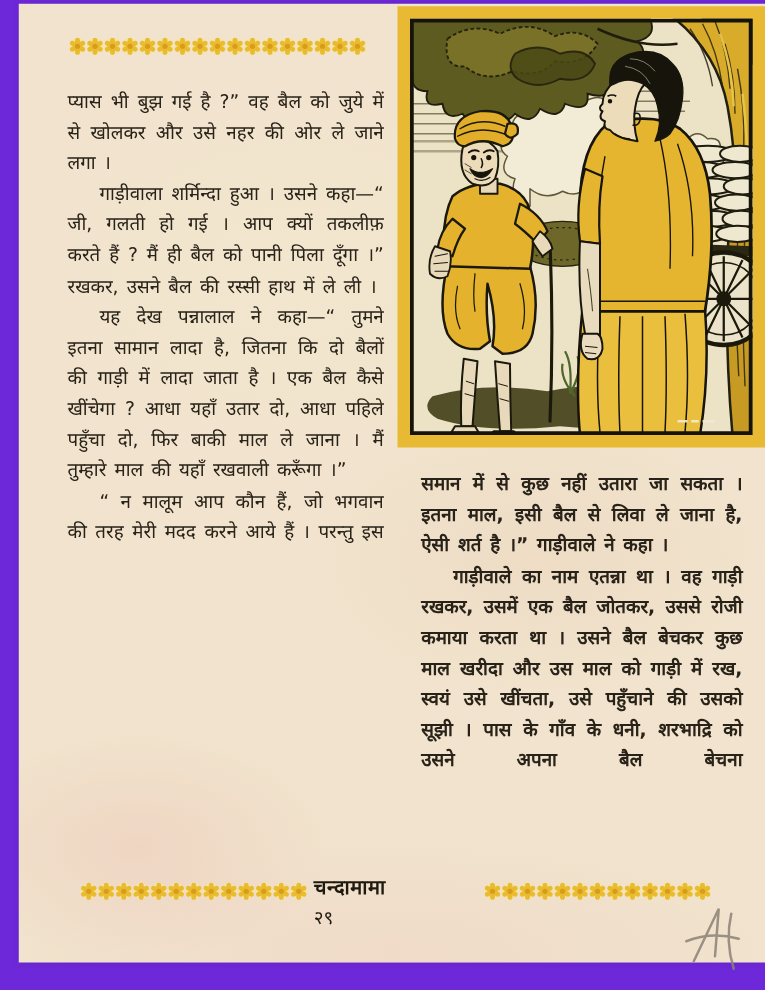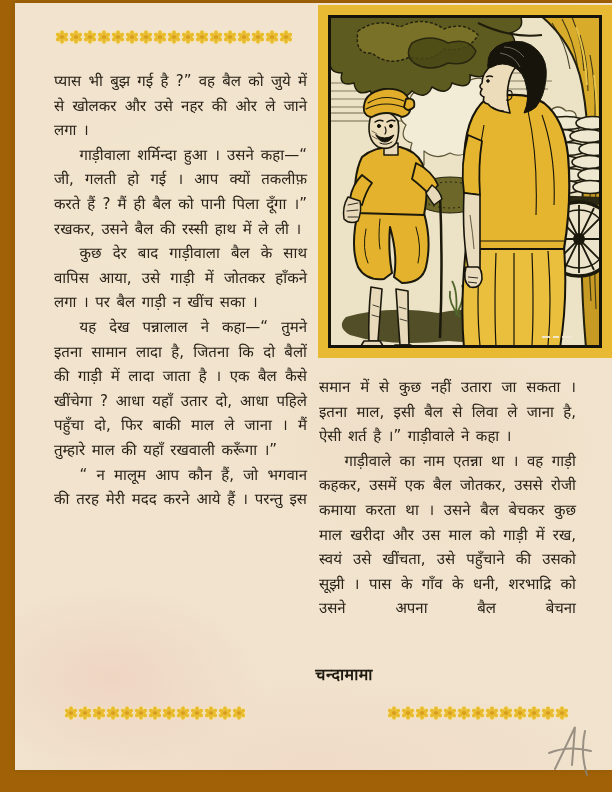--- a/index.html
+++ b/index.html
@@ -1,17 +1,17 @@
 <!DOCTYPE html>
 <html><head>
 <meta charset="utf-8">
 <style>
   html,body{margin:0;padding:0;background:#fbfaf6;width:612px;height:792px;overflow:hidden;}
   *{box-sizing:border-box;}
-  .scan{position:relative;width:612px;height:792px;background:#a16207;font-family:"DejaVu Sans",sans-serif;}
+  .scan{position:relative;width:612px;height:792px;background:#6d28d9;font-family:"DejaVu Sans",sans-serif;}
   .page{
     position:absolute;left:15px;top:3px;width:597px;height:767px;
     background-color:#f1e3cd;
     background-image:
       radial-gradient(ellipse 220px 130px at 16% 88%, rgba(231,178,168,.28), transparent 70%),
       radial-gradient(ellipse 260px 160px at 70% 58%, rgba(226,189,158,.18), transparent 70%),
       radial-gradient(ellipse 320px 220px at 38% 28%, rgba(244,233,208,.55), transparent 72%),
       radial-gradient(ellipse 220px 160px at 88% 12%, rgba(214,203,172,.25), transparent 70%),
       radial-gradient(ellipse 420px 120px at 50% 99%, rgba(235,195,185,.25), transparent 75%);
     box-shadow:0 0 6px rgba(0,0,0,.12);
@@ -24,25 +24,25 @@
   .illustration{
     position:absolute;left:303px;top:2px;margin:0;
     width:294px;height:353px;border:10px solid #e8ba33;
   }
   .illustration svg{display:block;}
   .col{
     position:absolute;width:253px;color:#282218;
     font-size:15px;line-height:24.6px;text-align:justify;word-spacing:.12em;
   }
   .col-left{left:39px;top:66px;}
-  .col-right{left:304px;top:372px;width:257px;}
+  .col-right{left:322px;top:372px;width:257px;font-weight:bold;}
   .para{margin:0;}
   .para.indent{text-indent:1.7em;}
   .para.cont{text-align-last:justify;}
-  .footer-center{position:absolute;left:236px;top:660px;width:122px;text-align:right;color:#1f1a10;}
+  .footer-center{position:absolute;left:236px;top:695px;width:122px;text-align:left;color:#1f1a10;}
   .pub-name{font-size:16px;font-weight:bold;letter-spacing:.5px;}
   .page-num{font-size:15px;margin-top:3px;}
   .pencil-mark{position:absolute;left:528px;top:718px;}
 </style>
 </head>
 <body>
 
 <div class="scan">
   <div class="page">
 
@@ -389,27 +389,26 @@
           <path stroke="#17150b" stroke-width="1" fill="none" d="M164 92 q6 4 12 4"></path>
         </g>
         <path stroke="#f2ead4" stroke-width="2" fill="none" opacity="0.9" d="M214 322 h8 m3 0 h6 m3 0 h10"></path>
         <rect x="1.5" y="1.5" width="271" height="330" fill="none" stroke="#16140a" stroke-width="3"></rect>
       </svg>
     </figure>
 
     <div class="col col-left" id="col-left">
         <p class="para">प्यास भी बुझ गई है ?” वह बैल को जुये में से खोलकर और उसे नहर की ओर ले जाने लगा ।</p>
         <p class="para indent">गाड़ीवाला शर्मिन्दा हुआ ।  उसने कहा—“ जी, गलती हो गई ।  आप क्यों तकलीफ़ करते हैं ? मैं ही बैल को पानी पिला दूँगा ।”  रखकर, उसने बैल की रस्सी हाथ में ले ली ।</p>
-        <p class="para indent">कुछ देर बाद गाड़ीवाला बैल के साथ वापिस आया, उसे गाड़ी में जोतकर हाँकने लगा ।  पर बैल गाड़ी न खींच सका ।</p>
         <p class="para indent">यह देख पन्नालाल ने कहा—“ तुमने इतना सामान लादा है, जितना कि दो बैलों की गाड़ी में लादा जाता है ।  एक बैल कैसे खींचेगा ? आधा यहाँ उतार दो, आधा पहिले पहुँचा दो, फिर बाकी माल ले जाना ।  मैं तुम्हारे माल की यहाँ रखवाली करूँगा ।”</p>
         <p class="para indent cont">“ न मालूम आप कौन हैं, जो भगवान की तरह मेरी मदद करने आये हैं ।  परन्तु इस</p>
       </div>
     <div class="col col-right" id="col-right">
         <p class="para">समान में से कुछ नहीं उतारा जा सकता ।  इतना माल, इसी बैल से लिवा ले जाना है, ऐसी शर्त है ।”  गाड़ीवाले ने कहा ।</p>
-        <p class="para indent cont">गाड़ीवाले का नाम एतन्ना था ।  वह गाड़ी कहकर, उसमें एक बैल जोतकर, उससे रोजी कमाया करता था ।  उसने बैल बेचकर कुछ माल खरीदा और उस माल को गाड़ी में रख, स्वयं उसे खींचता, उसे पहुँचाने की उसको सूझी ।  पास के गाँव के धनी, शरभाद्रि को उसने अपना बैल बेचना</p>
+        <p class="para indent cont">गाड़ीवाले का नाम एतन्ना था ।  वह गाड़ी रखकर, उसमें एक बैल जोतकर, उससे रोजी कमाया करता था ।  उसने बैल बेचकर कुछ माल खरीदा और उस माल को गाड़ी में रख, स्वयं उसे खींचता, उसे पहुँचाने की उसको सूझी ।  पास के गाँव के धनी, शरभाद्रि को उसने अपना बैल बेचना</p>
       </div>
 
     <div class="ornament-row bottom-left" id="orn-bl">
         <span class="flower"><svg width="14" height="14" viewBox="0 0 14 14">
             <circle cx="7" cy="7" r="6.6" fill="#f6e4a6"></circle>
             <g fill="#e9bb2e">
               <ellipse cx="7" cy="2.9" rx="2" ry="2.7" transform="rotate(0 7 7)"></ellipse>
               <ellipse cx="7" cy="2.9" rx="2" ry="2.7" transform="rotate(60 7 7)"></ellipse>
               <ellipse cx="7" cy="2.9" rx="2" ry="2.7" transform="rotate(120 7 7)"></ellipse>
               <ellipse cx="7" cy="2.9" rx="2" ry="2.7" transform="rotate(180 7 7)"></ellipse>
@@ -717,20 +716,21 @@
               <ellipse cx="7" cy="2.9" rx="2" ry="2.7" transform="rotate(180 7 7)"></ellipse>
               <ellipse cx="7" cy="2.9" rx="2" ry="2.7" transform="rotate(240 7 7)"></ellipse>
               <ellipse cx="7" cy="2.9" rx="2" ry="2.7" transform="rotate(300 7 7)"></ellipse>
             </g>
             <circle cx="7" cy="7" r="2.1" fill="#d89c1a"></circle>
           </svg></span>
       </div>
 
     <div class="footer-center">
       <div class="pub-name">चन्दामामा</div>
+      <div class="page-num">२९</div>
     </div>
 
     <svg class="pencil-mark" width="62" height="62" viewBox="0 0 62 62">
       <g stroke="#8b8377" stroke-width="2" fill="none" opacity=".85" stroke-linecap="round">
         <path d="M12 48 L32 6 L29 44"></path>
         <path d="M6 32 Q26 24 48 30"></path>
         <path d="M42 10 Q37 32 44 54"></path>
       </g>
     </svg>
 

